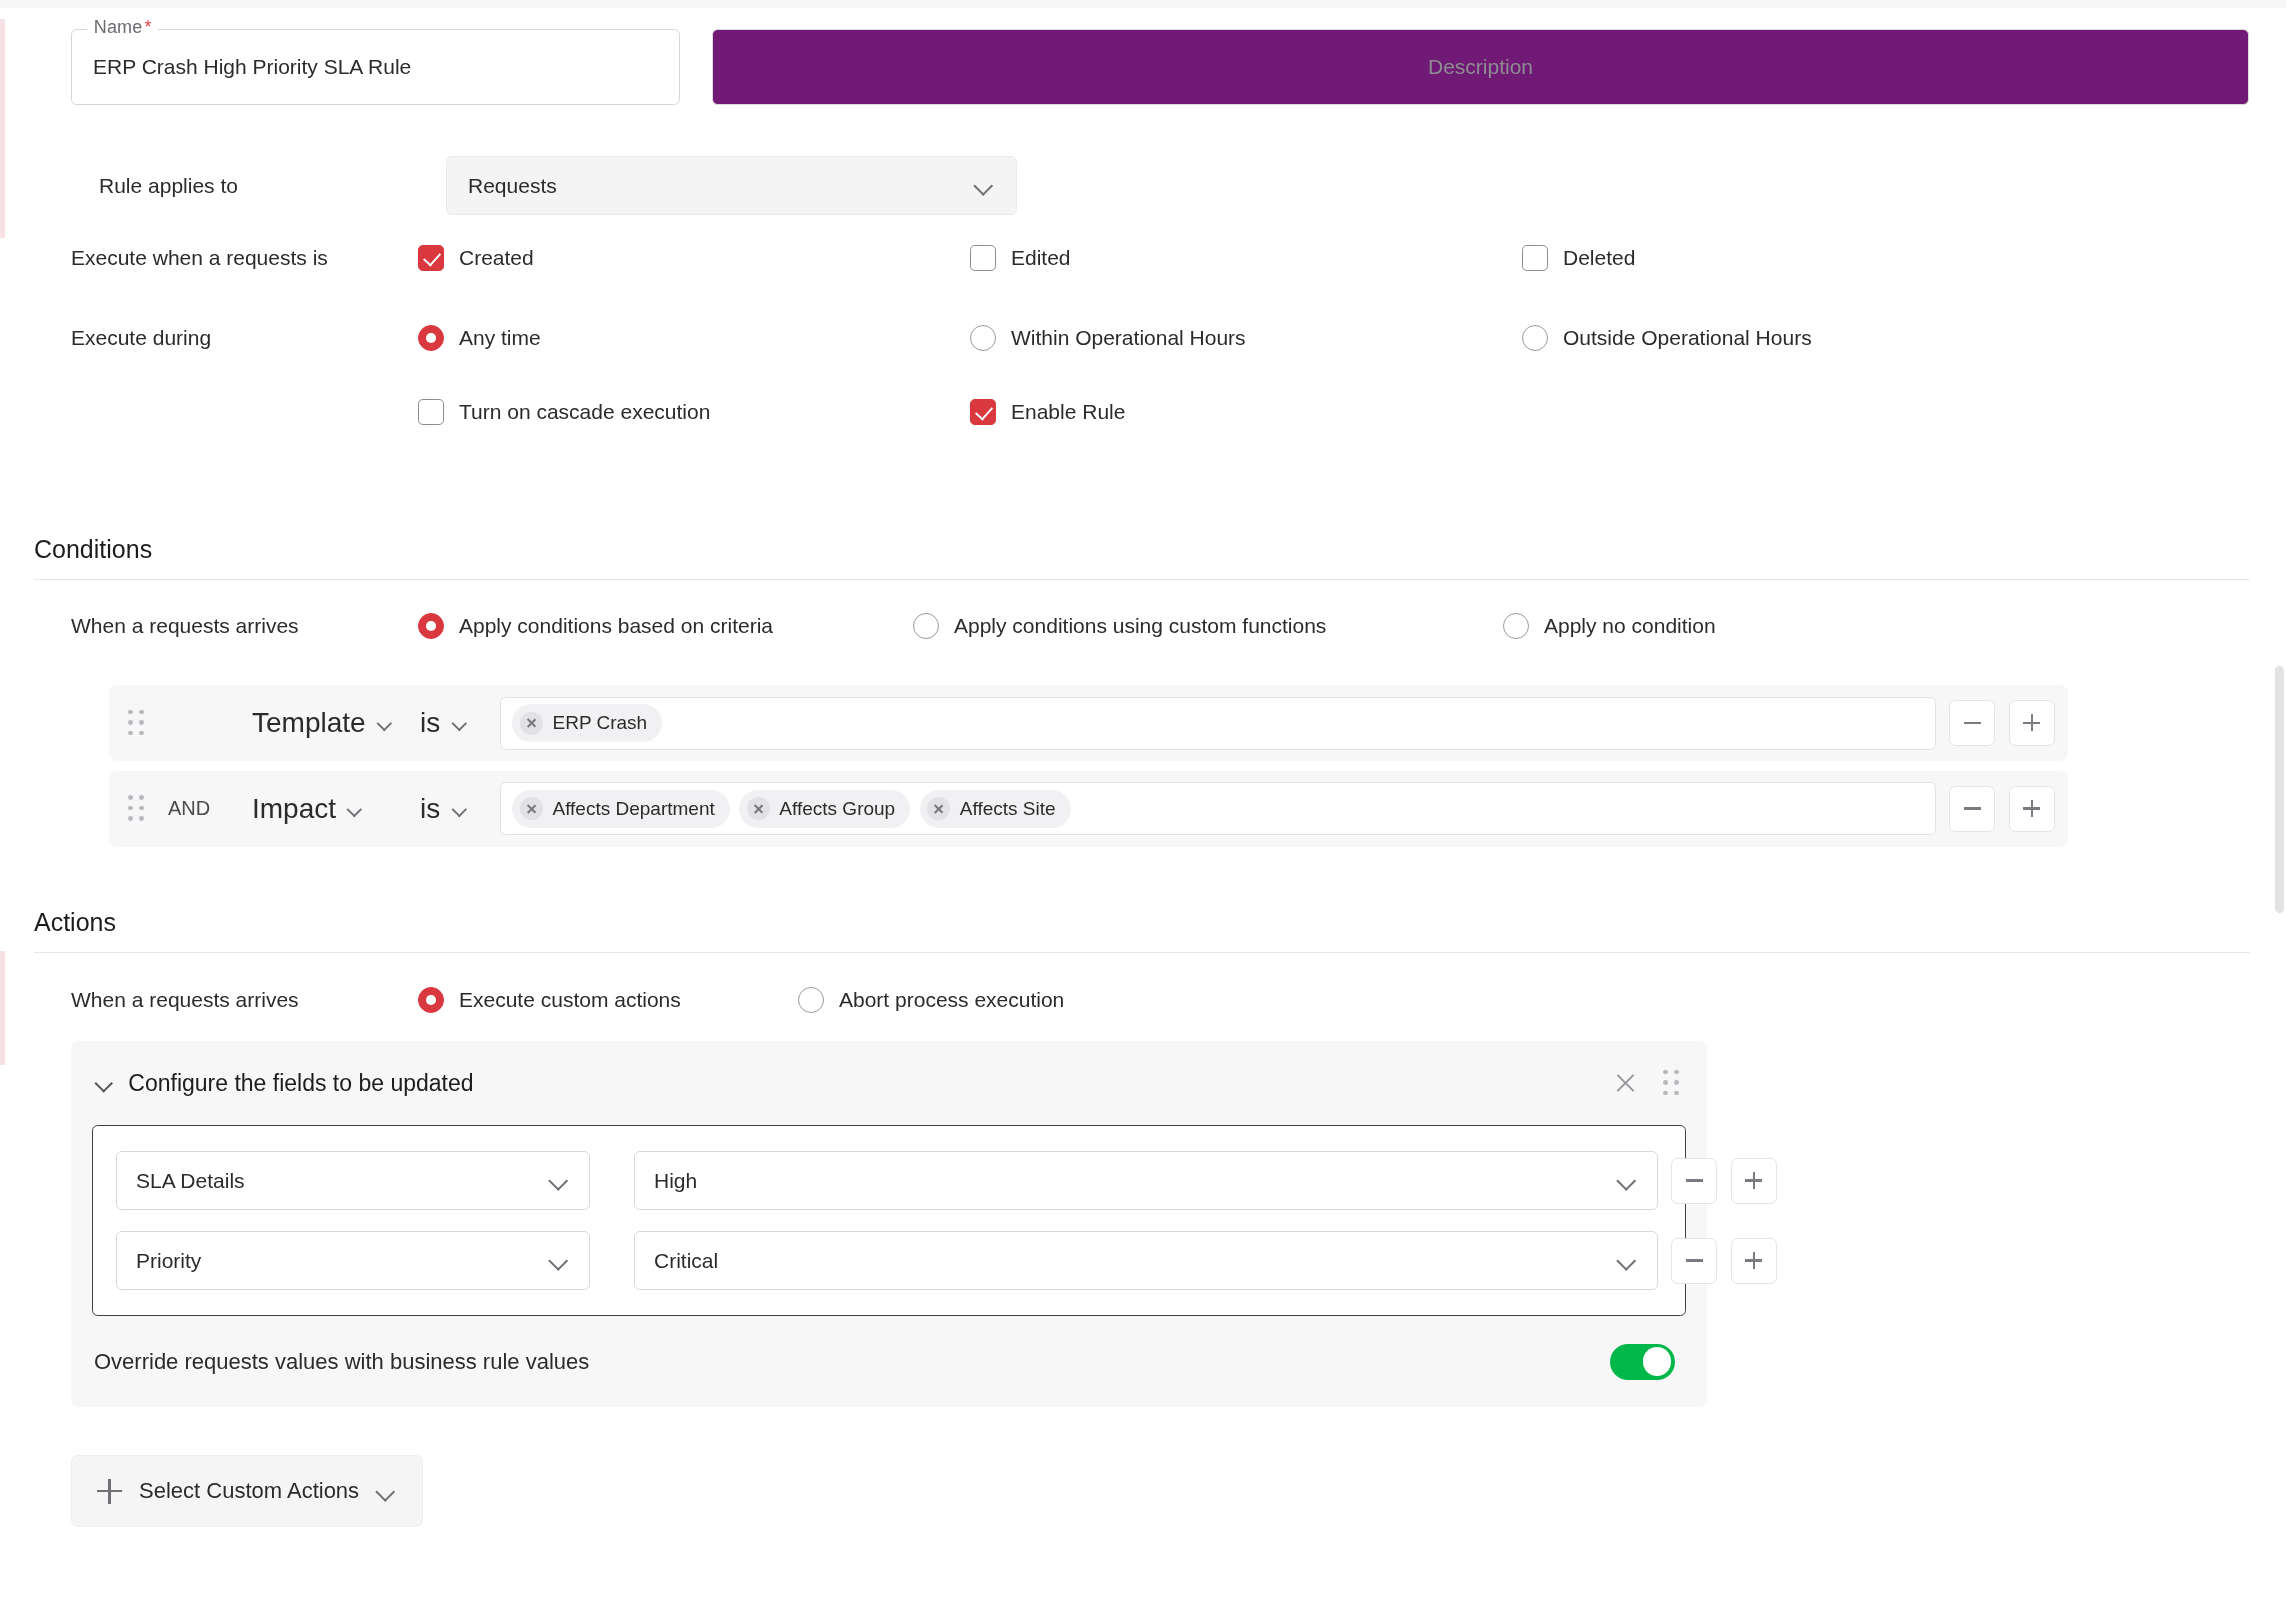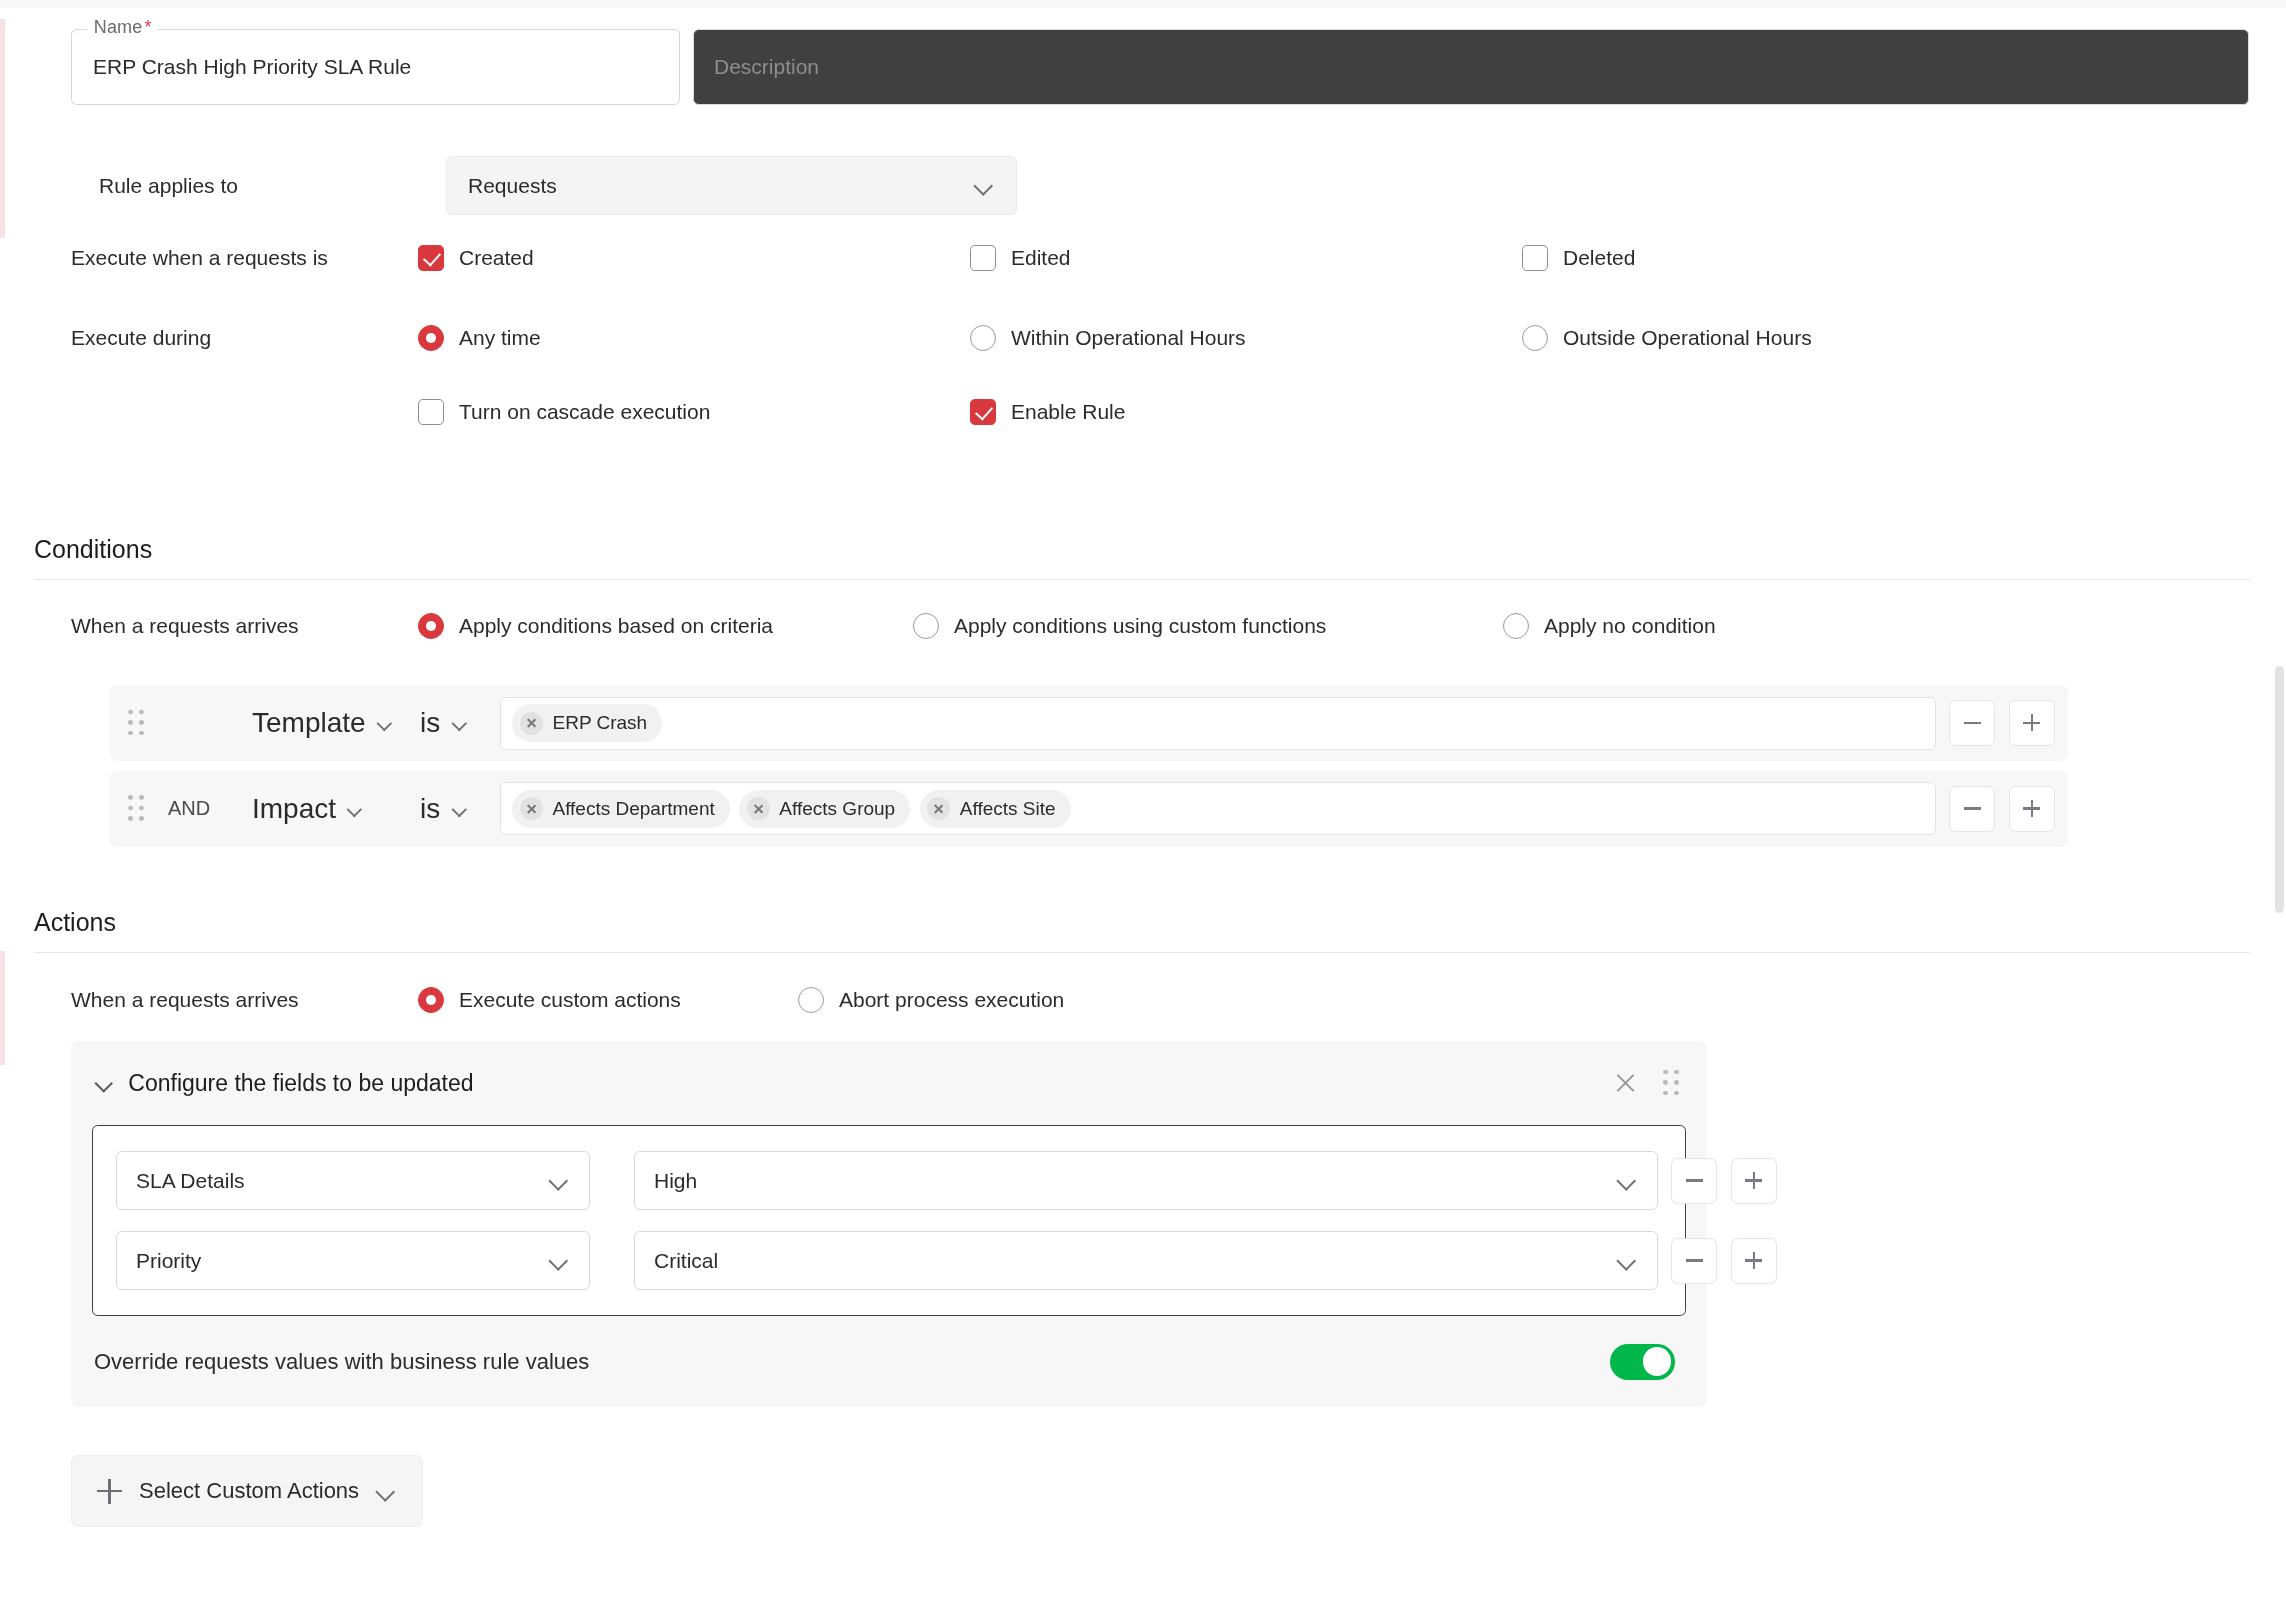--- a/index.html
+++ b/index.html
@@ -51,21 +51,21 @@
     border-radius: 5.7px;
   }
 
   
   .top-row {
     position: absolute;
     top: 28.5px;
     left: 71px;
     width: 2178px;
     display: flex;
-    gap: 13px;
+    gap: 32px;
   }
 
   .fld-outlined {
     position: relative;
     width: 609px;
     height: 76px;
     border: 1px solid #d6d6d8;
     border-radius: 5.7px;
     background: #ffffff;
     display: flex;
@@ -86,24 +86,25 @@
   .fld-outlined .val {
     font-size: 21px;
     color: #2b2b2b;
   }
 
   .fld-desc {
     flex: 1;
     height: 76px;
     border: 1px solid #dcdcde;
     border-radius: 5.7px;
-    background: #404040;
+    background: #701a75;
     display: flex;
     align-items: center;
     padding: 0 20px;
+    justify-content: center;
   }
   .fld-desc .ph {
     font-size: 21px;
     color: #8d8d92;
   }
 
   
   .row {
     position: absolute;
     display: flex;

